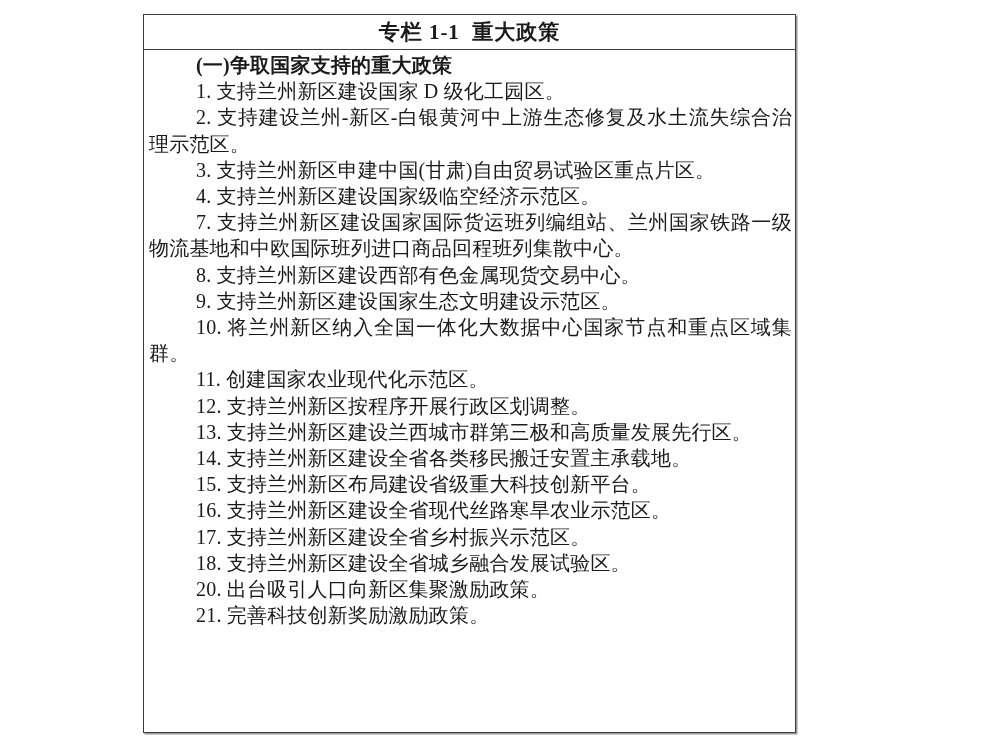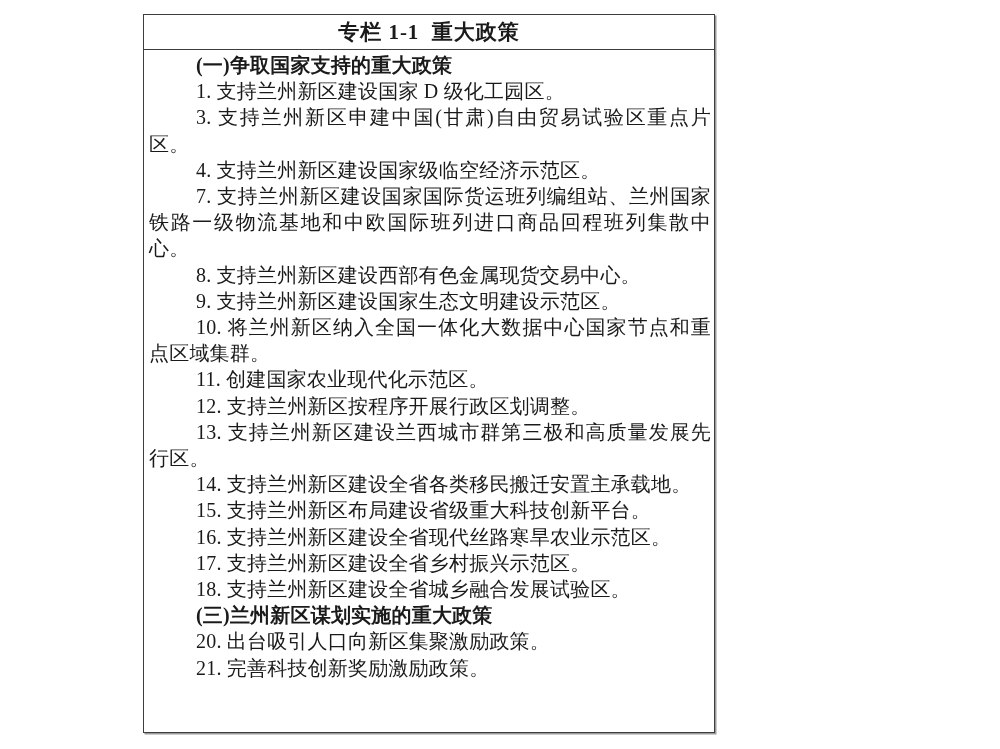--- a/index.html
+++ b/index.html
@@ -15,21 +15,21 @@
   .page {
     position: relative;
     width: 1000px;
     height: 749px;
     background: #ffffff;
   }
   .panel {
     position: absolute;
     left: 143px;
     top: 14px;
-    width: 572px;
+    width: 653px;
     height: 719px;
     box-sizing: border-box;
     border: 1.5px solid #3d3d3d;
     box-shadow: 1.5px 1.5px 0 #9a9a9a;
     background: #ffffff;
   }
   .panel-title {
     height: 34px;
     line-height: 34px;
     text-align: center;
@@ -57,35 +57,35 @@
 </head>
 <body>
 
 <div class="page">
   <div class="panel">
     <div class="panel-title">专栏 1-1  重大政策</div>
     <div class="panel-body">
 
       <p class="heading">(一)争取国家支持的重大政策</p>
       <p class="item">1. 支持兰州新区建设国家 D 级化工园区。</p>
+      <p class="item">2. 支持建设兰州-新区-白银黄河中上游生态修复及水土流失综合治理示范区。</p>
       <p class="item">3. 支持兰州新区申建中国(甘肃)自由贸易试验区重点片区。</p>
       <p class="item">4. 支持兰州新区建设国家级临空经济示范区。</p>
       <p class="item">7. 支持兰州新区建设国家国际货运班列编组站、兰州国家铁路一级物流基地和中欧国际班列进口商品回程班列集散中心。</p>
       <p class="item">8. 支持兰州新区建设西部有色金属现货交易中心。</p>
       <p class="item">9. 支持兰州新区建设国家生态文明建设示范区。</p>
       <p class="item">10. 将兰州新区纳入全国一体化大数据中心国家节点和重点区域集群。</p>
       <p class="item">11. 创建国家农业现代化示范区。</p>
 
       <p class="item">12. 支持兰州新区按程序开展行政区划调整。</p>
       <p class="item">13. 支持兰州新区建设兰西城市群第三极和高质量发展先行区。</p>
       <p class="item">14. 支持兰州新区建设全省各类移民搬迁安置主承载地。</p>
       <p class="item">15. 支持兰州新区布局建设省级重大科技创新平台。</p>
       <p class="item">16. 支持兰州新区建设全省现代丝路寒旱农业示范区。</p>
       <p class="item">17. 支持兰州新区建设全省乡村振兴示范区。</p>
       <p class="item">18. 支持兰州新区建设全省城乡融合发展试验区。</p>
 
-      <p class="heading">(三)兰州新区谋划实施的重大政策</p>
       <p class="item">20. 出台吸引人口向新区集聚激励政策。</p>
       <p class="item">21. 完善科技创新奖励激励政策。</p>
 
     </div>
   </div>
 </div>
 
 </body></html>

